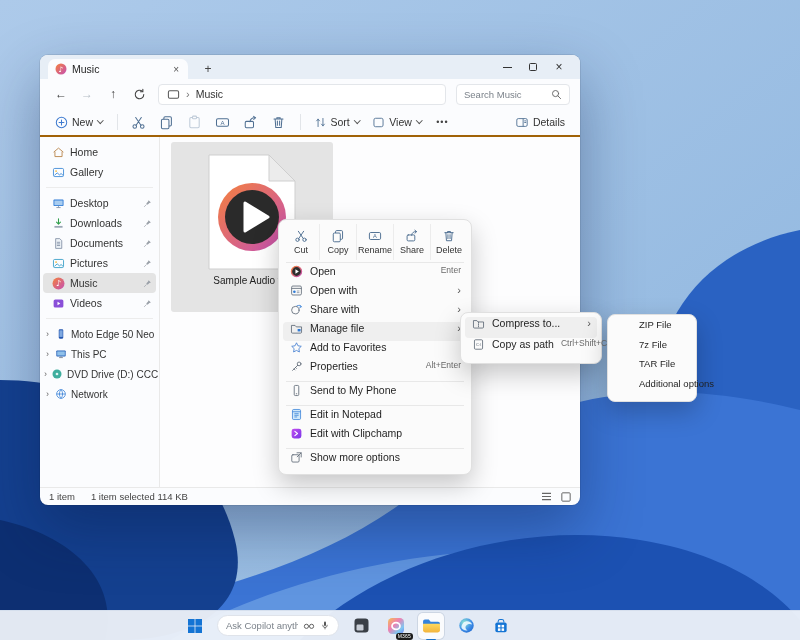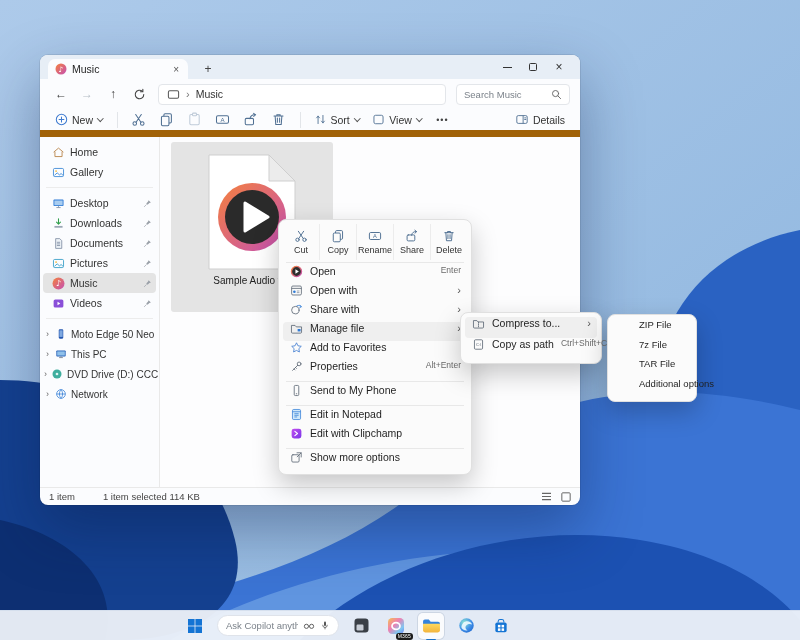--- a/index.html
+++ b/index.html
@@ -33,21 +33,21 @@
   .navbtn.disabled { color:#b4bcc4; }
   .crumbbox { flex:1; height:21px; border:1px solid #e3e6ea; background:#fff; border-radius:4px;
     display:flex; align-items:center; gap:6px; padding:0 8px; font-size:10.5px; color:#333; margin-left:4px; }
   .crumb-chev { color:#777; font-size:11px; }
   .searchbox { width:114px; height:21px; border:1px solid #e3e6ea; background:#fff; border-radius:4px;
     display:flex; align-items:center; padding:0 7px; gap:4px; margin-left:6px; }
   .searchbox input { flex:1; width:0; border:none; outline:none; font-size:9.5px; color:#555; background:transparent;
     font-family:"Liberation Sans","DejaVu Sans",sans-serif; }
   .searchbox input::placeholder, .tb-search input::placeholder { color:#7b828a; }
 
-  .toolbar { height:28px; background:#fbfcfe; border-bottom:7px solid #a16207;
+  .toolbar { height:28px; background:#fbfcfe; border-bottom:2px solid #a16207;
     display:flex; align-items:center; padding:0 10px; gap:2px; font-size:10.5px; color:#333; }
   .tool-group { display:flex; align-items:center; gap:4px; padding:0 5px; height:22px; border-radius:4px; }
   .vsep { width:1px; height:16px; background:#e2e5e9; margin:0 6px; flex:none; }
   .iconbtn { width:26px; height:22px; display:flex; align-items:center; justify-content:center; border-radius:4px; }
   .disabled-ic { opacity:.35; }
   .chev { width:4.5px; height:4.5px; border-right:1px solid #555; border-bottom:1px solid #555;
     transform:rotate(45deg); margin:-3px 1px 0 1px; display:inline-block; }
   .spacer { flex:1; }
   .more-dots { letter-spacing:1px; color:#444; font-size:9px; }
 
@@ -61,21 +61,21 @@
   .t-item { height:20px; display:flex; align-items:center; gap:4px; padding:0 2px 0 4px;
     font-size:10px; color:#333; white-space:nowrap; }
   .t-chev { color:#666; font-size:9px; width:7px; text-align:center; }
 
   .content { flex:1; position:relative; background:#fdfdfe; }
   .file-tile { position:absolute; left:11px; top:5px; width:162px; height:170px; background:#e4e4e4;
     border-radius:3px; display:flex; flex-direction:column; align-items:center; }
   .file-label { margin-top:5px; font-size:10px; color:#222; }
 
   .statusbar { height:18px; border-top:1px solid #e9e9e9; display:flex; align-items:center;
-    padding:0 9px; gap:28px; font-size:9.5px; color:#444; }
+    padding:0 9px; gap:16px; font-size:9.5px; color:#444; }
   .status-views { margin-left:auto; display:flex; gap:9px; align-items:center; }
 
   
   .menu { position:absolute; background:#fbfbfb; border:1px solid #e0e0e0; border-radius:8px;
     box-shadow:0 10px 26px rgba(0,0,0,.22); padding:4px; }
   .cmdrow { display:flex; height:36px; margin-bottom:2px; }
   .cmd { flex:1; display:flex; flex-direction:column; align-items:center; justify-content:center;
     gap:2px; font-size:9px; color:#333; border-left:1px solid #ececec; }
   .cmd:first-child { border-left:none; }
   .m-sep { height:1px; background:#e8e8e8; margin:2px 3px; }

